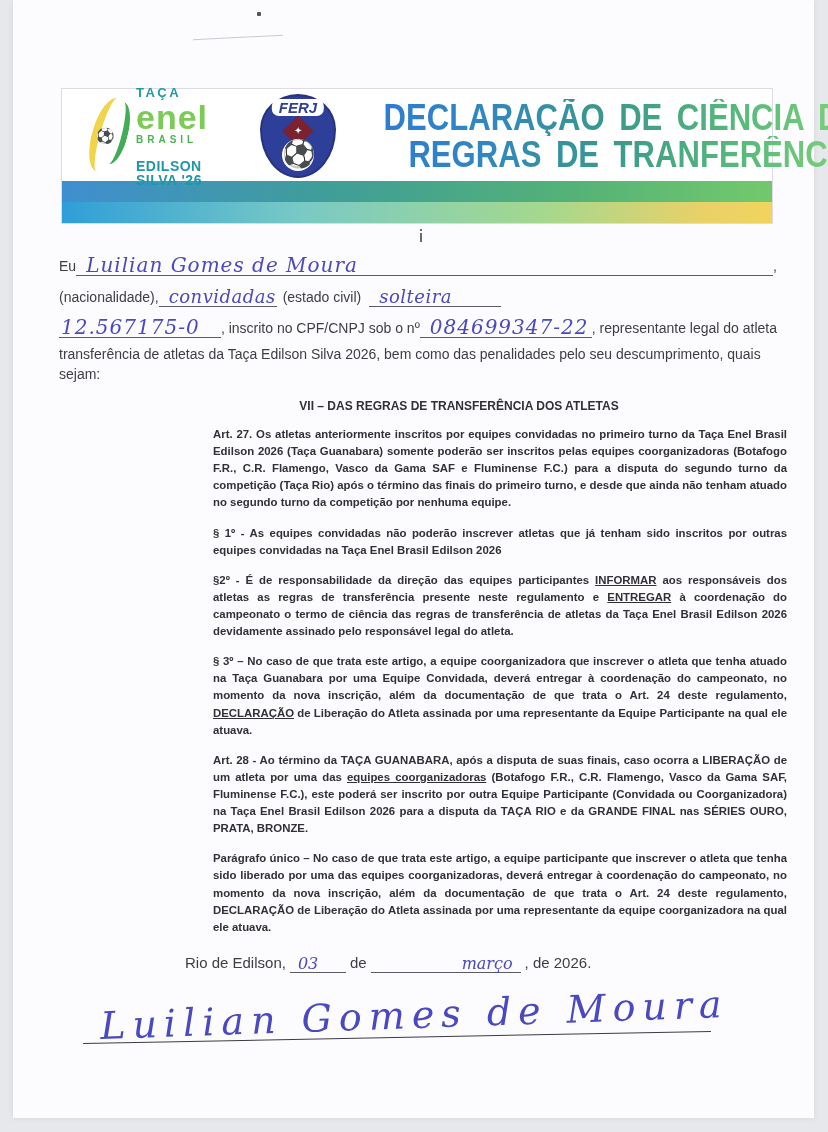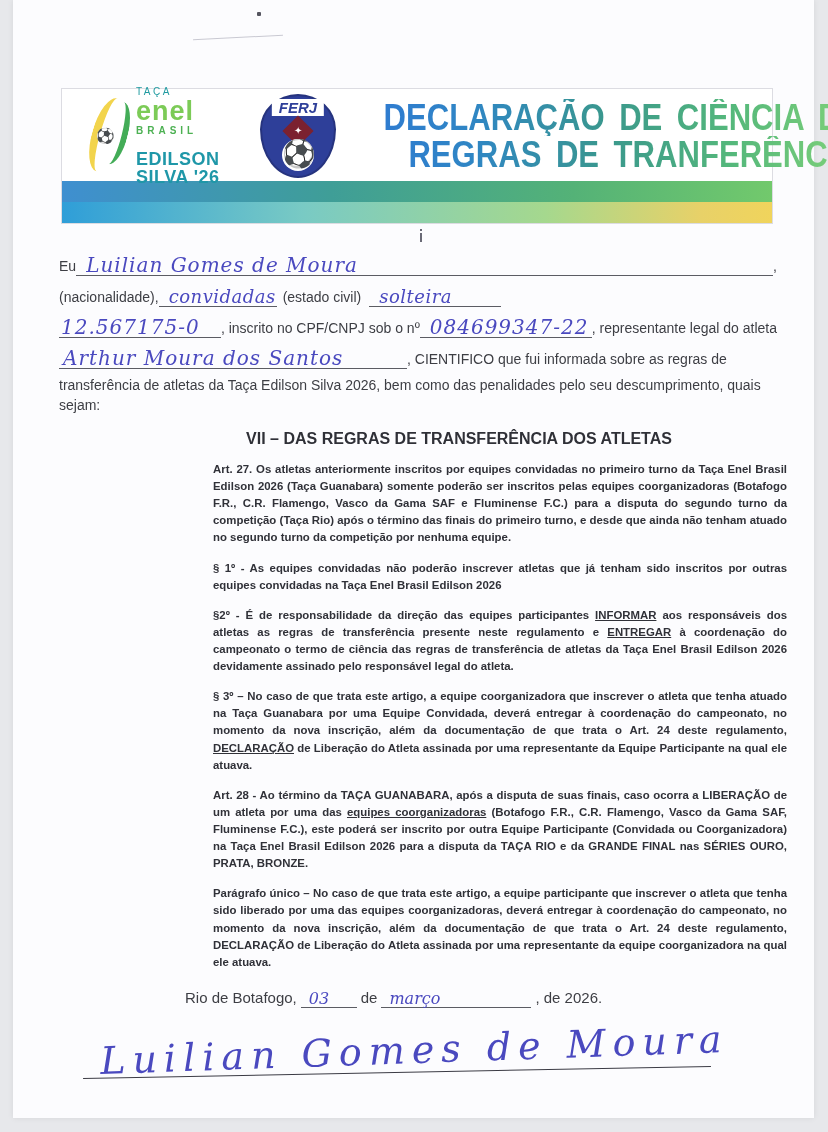--- a/index.html
+++ b/index.html
@@ -20,30 +20,30 @@
   .banner-top { display:flex; align-items:center; padding:6px 8px 4px 26px; height:92px; }
   
   .enel { display:flex; align-items:center; width:168px; flex:0 0 auto; }
   .enel-ribbons { position:relative; width:46px; height:82px; flex:0 0 auto; }
   .rib-y { position:absolute; left:4px; top:2px; width:30px; height:76px; border-radius:50%;
            border-left:8px solid #f2d44c; transform:rotate(16deg); }
   .rib-g { position:absolute; left:16px; top:6px; width:24px; height:64px; border-radius:50%;
            border-right:6px solid #43ac57; transform:rotate(14deg); }
   .enel-ball { position:absolute; left:8px; top:32px; font-size:15px; color:#3c3c46; }
   .enel-text { display:flex; flex-direction:column; line-height:1; margin-left:2px; }
-  .enel-taca   { font-size:10px;  font-weight:400; letter-spacing:2.5px; color:#1f9aa0; }
-  .enel-enel   { font-size:27px; font-weight:700; color:#7ccb57; letter-spacing:1px; margin:1px 0; }
+  .enel-taca   { font-size:13px;  font-weight:700; letter-spacing:2.5px; color:#1f9aa0; }
+  .enel-enel   { font-size:34px; font-weight:700; color:#7ccb57; letter-spacing:1px; margin:1px 0; }
   .enel-brasil { font-size:10px; font-weight:700; letter-spacing:4px; color:#4db153; margin-bottom:14px; }
-  .enel-ed, .enel-si { font-size:18px; font-weight:800; color:#1f97a8; letter-spacing:.5px; }
+  .enel-ed, .enel-si { font-size:14px; font-weight:800; color:#1f97a8; letter-spacing:.5px; }
   
   .ferj { position:relative; width:76px; height:84px; flex:0 0 auto; margin-left:4px;
           background:#2e3f99; border:2px solid #26337e;
           border-radius:50% 50% 50% 50% / 42% 42% 58% 58%; }
   .ferj-top { position:absolute; top:3px; left:50%; transform:translateX(-50%);
-              background:#ffffff; border-radius:0; padding:0 7px;
+              background:#ffffff; border-radius:7px; padding:0 7px;
               color:#2e3f99; font-weight:700; font-style:italic; font-size:15px; line-height:17px; }
   .ferj-diamond { position:absolute; top:24px; left:50%; width:22px; height:22px; background:#7b2130;
                   transform:translateX(-50%) rotate(45deg); display:flex; align-items:center; justify-content:center; }
   .ferj-diamond span { transform:rotate(-45deg); color:#fff; font-size:10px; line-height:1; }
   .ferj-ball { position:absolute; bottom:5px; left:50%; transform:translateX(-50%);
                width:32px; height:32px; background:#fff; border-radius:50%;
                color:#2e3f99; font-size:27px; line-height:31px; text-align:center; }
   
   .banner-title { flex:1; text-align:center; padding-right:2px; }
   .bt-line { display:block; white-space:nowrap; font-weight:700; font-size:37px; line-height:37px;
@@ -65,21 +65,21 @@
   .field { display:inline-flex; justify-content:flex-start; align-items:flex-end;
            border-bottom:1px solid #5b5c63; height:24px; padding:0 6px 0 10px; }
   .grow { flex:1; }
   .hw { font-family:"DejaVu Serif", serif; font-style:italic; color:#4a49bf; line-height:1; }
   .hw-lg { font-size:20px; letter-spacing:1px; }
   .hw-md { font-size:18px; letter-spacing:.5px; }
   .closing { margin-top:6px; line-height:20px; }
 
   
   .section-heading { margin-top:15px; padding-left:72px; text-align:center;
-                     font-size:16px; font-weight:700; color:#2f3037; }
+                     font-size:12px; font-weight:700; color:#2f3037; }
   .articles { margin:13px 0 0 154px; width:574px; }
   .article { font-size:11.4px; font-weight:700; color:#303138; line-height:1.5;
              text-align:justify; margin-bottom:13px; }
   .article .u { text-decoration:underline; }
 
   
   .date-line { display:flex; align-items:flex-end; margin:8px 0 0 126px; font-size:15px;
                color:#3d3e44; white-space:nowrap; }
   .date-line .lbl { line-height:21px; }
   .dfield { display:inline-flex; align-items:flex-end; border-bottom:1px solid #5b5c63;
@@ -160,46 +160,40 @@
         <div class="fline">
           <span class="field" style="width:168px; padding-left:2px;">
             <span class="hw hw-lg">12.567175-0</span>
           </span>
           <span class="lbl">, inscrito no CPF/CNPJ sob o nº</span>
           <span class="field" style="width:172px;">
             <span class="hw hw-lg">084699347-22</span>
           </span>
           <span class="lbl grow" style="text-align:right;">, representante legal do atleta</span>
         </div>
-        <div class="fline">
-          <span class="field" style="width:348px; padding-left:4px;">
-            <span class="hw hw-lg">Arthur Moura dos Santos</span>
-          </span>
-          <span class="lbl">, CIENTIFICO que fui informada sobre as regras de</span>
-        </div>
         <div class="closing">transferência de atletas da Taça Edilson Silva 2026, bem como das penalidades pelo seu descumprimento, quais sejam:</div>
       </div>
 
       <div class="section-heading">VII – DAS REGRAS DE TRANSFERÊNCIA DOS ATLETAS</div>
       <div class="articles">
           <p class="article"><span>Art. 27. Os atletas anteriormente inscritos por equipes convidadas no primeiro turno da Taça Enel Brasil Edilson 2026 (Taça Guanabara) somente poderão ser inscritos pelas equipes coorganizadoras (Botafogo F.R., C.R. Flamengo, Vasco da Gama SAF e Fluminense F.C.) para a disputa do segundo turno da competição (Taça Rio) após o término das finais do primeiro turno, e desde que ainda não tenham atuado no segundo turno da competição por nenhuma equipe.</span></p>
           <p class="article"><span>§ 1º - As equipes convidadas não poderão inscrever atletas que já tenham sido inscritos por outras equipes convidadas na Taça Enel Brasil Edilson 2026</span></p>
           <p class="article"><span>§2º - É de responsabilidade da direção das equipes participantes </span><span class="u">INFORMAR</span><span> aos responsáveis dos atletas as regras de transferência presente neste regulamento e </span><span class="u">ENTREGAR</span><span> à coordenação do campeonato o termo de ciência das regras de transferência de atletas da Taça Enel Brasil Edilson 2026 devidamente assinado pelo responsável legal do atleta.</span></p>
           <p class="article"><span>§ 3º – No caso de que trata este artigo, a equipe coorganizadora que inscrever o atleta que tenha atuado na Taça Guanabara por uma Equipe Convidada, deverá entregar à coordenação do campeonato, no momento da nova inscrição, além da documentação de que trata o Art. 24 deste regulamento, </span><span class="u">DECLARAÇÃO</span><span> de Liberação do Atleta assinada por uma representante da Equipe Participante na qual ele atuava.</span></p>
           <p class="article"><span>Art. 28 - Ao término da TAÇA GUANABARA, após a disputa de suas finais, caso ocorra a LIBERAÇÃO de um atleta por uma das </span><span class="u">equipes coorganizadoras</span><span> (Botafogo F.R., C.R. Flamengo, Vasco da Gama SAF, Fluminense F.C.), este poderá ser inscrito por outra Equipe Participante (Convidada ou Coorganizadora) na Taça Enel Brasil Edilson 2026 para a disputa da TAÇA RIO e da GRANDE FINAL nas SÉRIES OURO, PRATA, BRONZE.</span></p>
           <p class="article"><span>Parágrafo único – No caso de que trata este artigo, a equipe participante que inscrever o atleta que tenha sido liberado por uma das equipes coorganizadoras, deverá entregar à coordenação do campeonato, no momento da nova inscrição, além da documentação de que trata o Art. 24 deste regulamento, DECLARAÇÃO de Liberação do Atleta assinada por uma representante da equipe coorganizadora na qual ele atuava.</span></p>
         </div>
 
       <div class="date-line">
-        <span class="lbl">Rio de Botafogo,</span>
+        <span class="lbl">Rio de Edilson,</span>
         <span class="dfield" style="min-width:56px;">
           <span class="hw hw-date">03</span>
         </span>
         <span class="lbl">de</span>
-        <span class="dfield" style="min-width:150px; justify-content:flex-start;">
+        <span class="dfield" style="min-width:150px; justify-content:flex-end;">
           <span class="hw hw-date">março</span>
         </span>
         <span class="lbl">, de 2026.</span>
       </div>
 
       <div class="signature">
         <div class="sig-line"></div>
         <div class="sig-scrawl">Luilian Gomes de Moura</div>
       </div>
 

